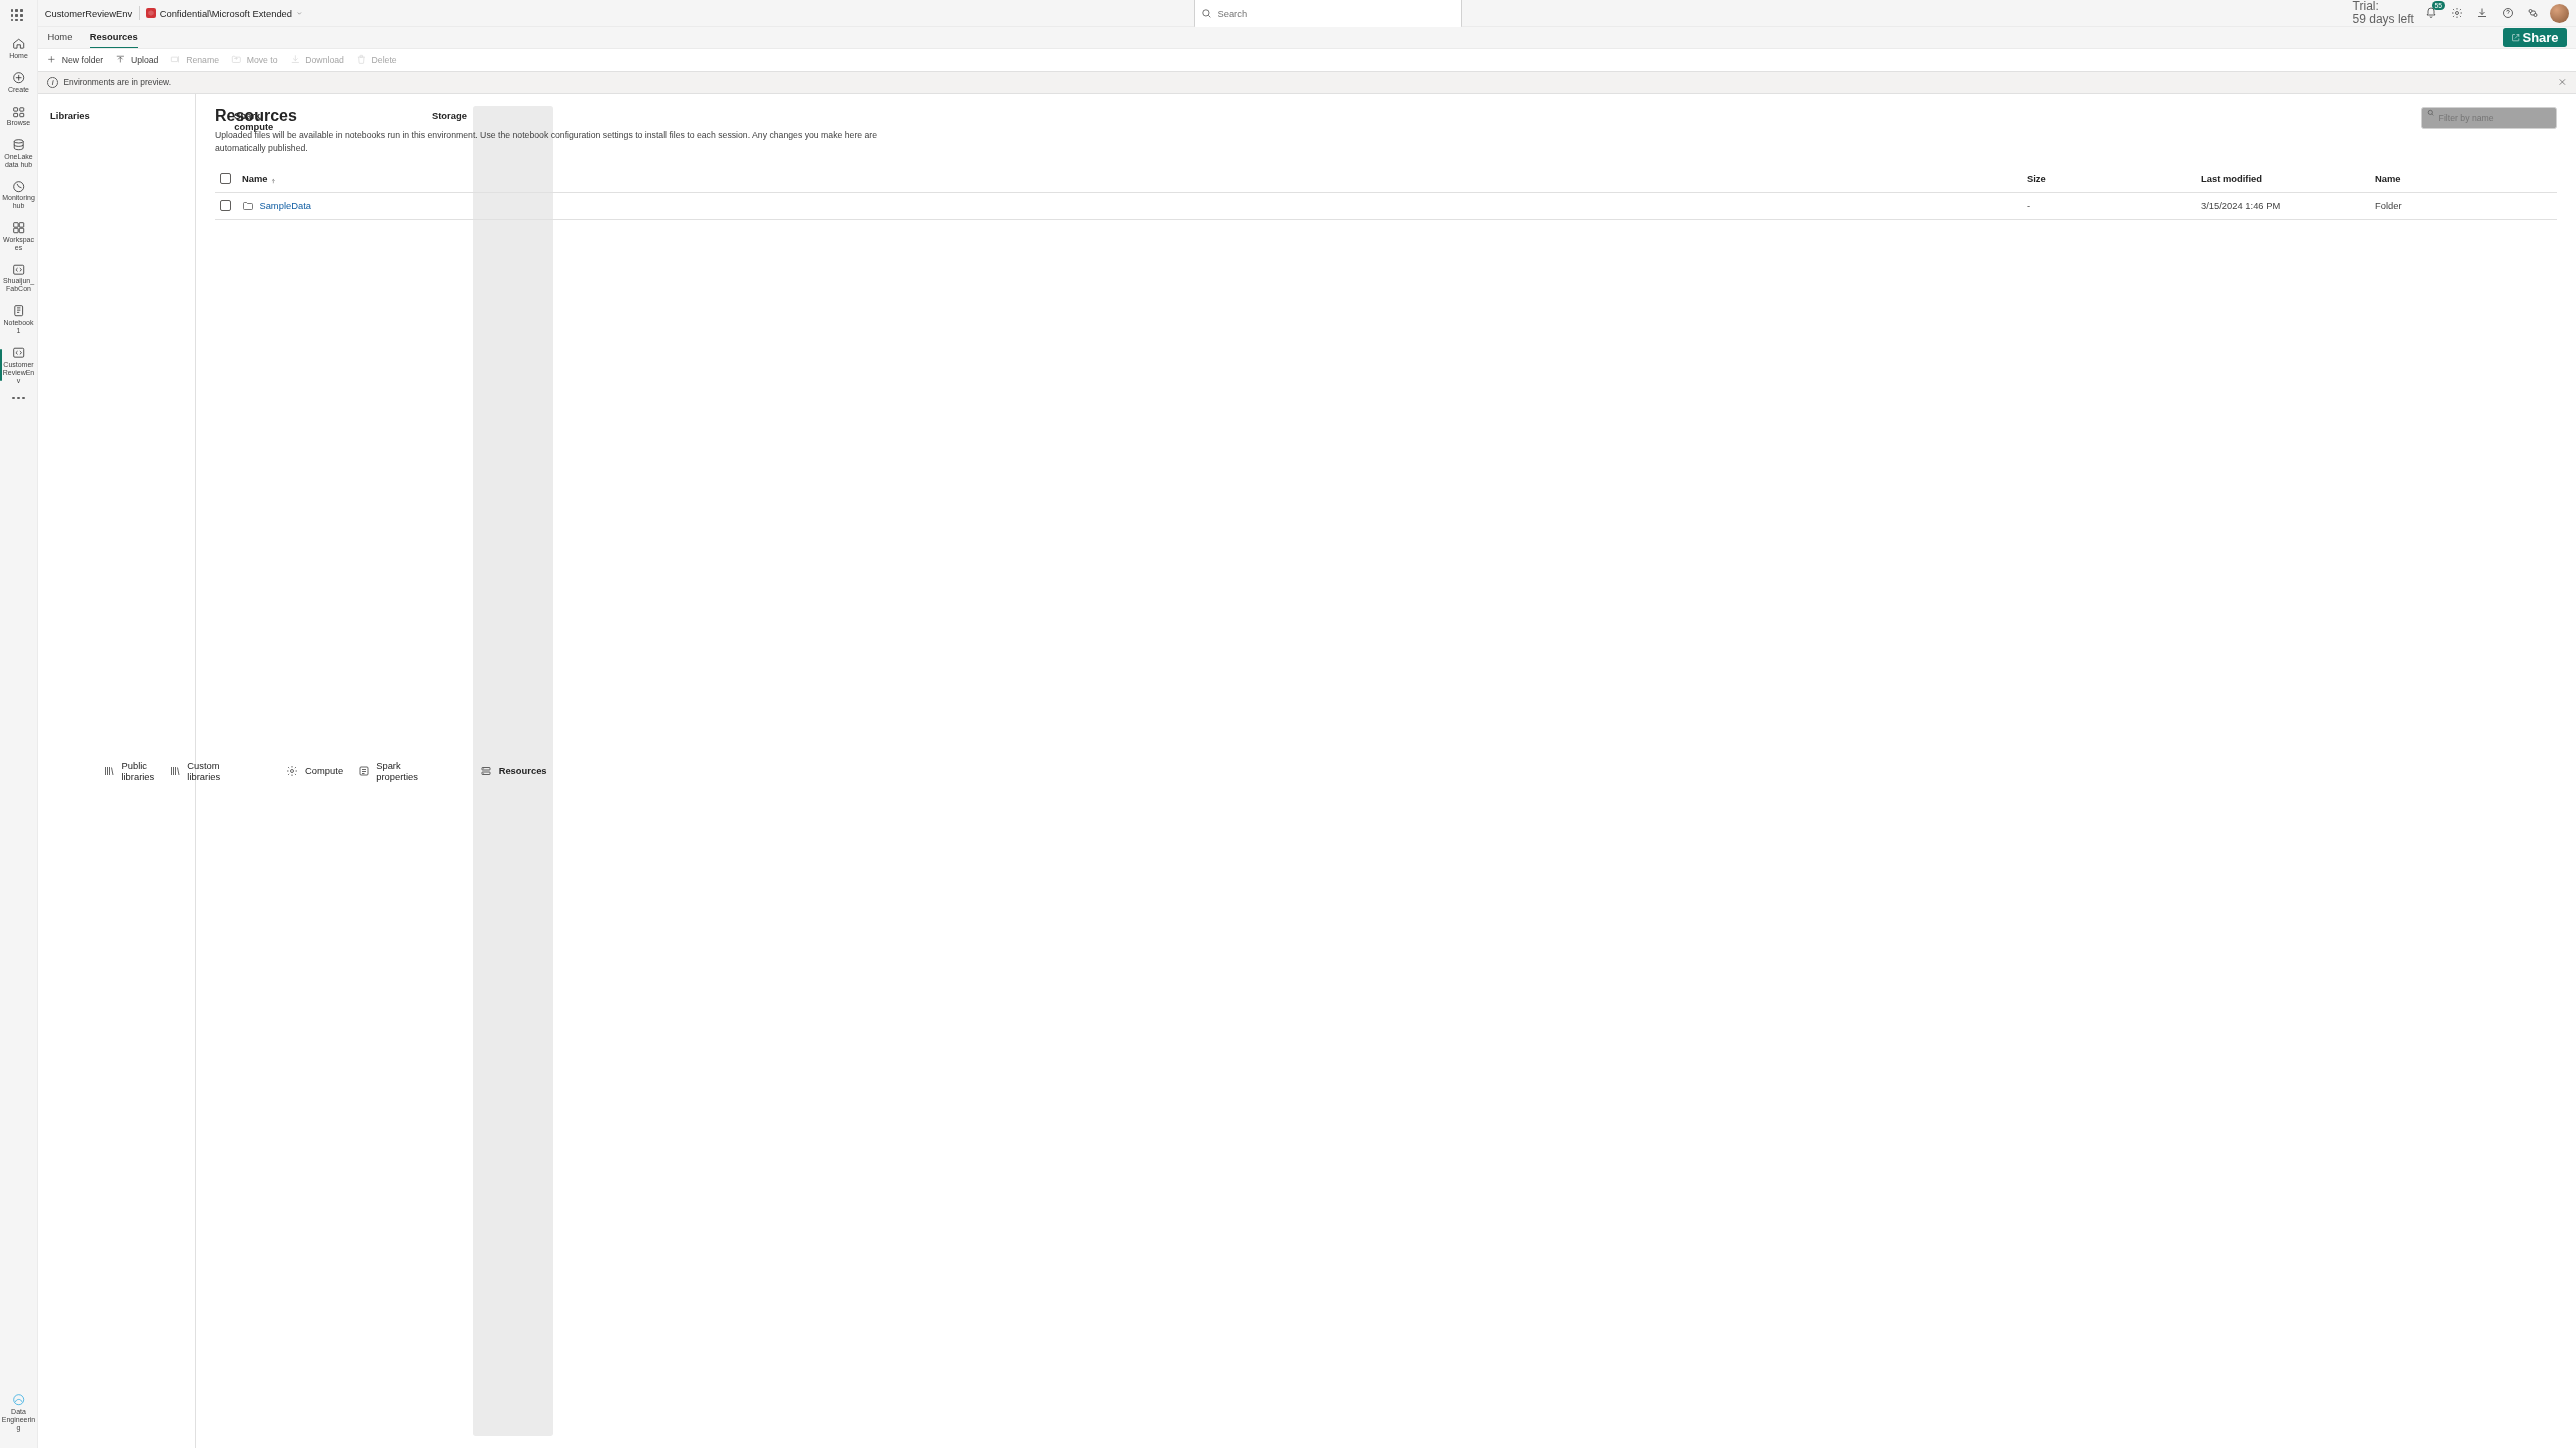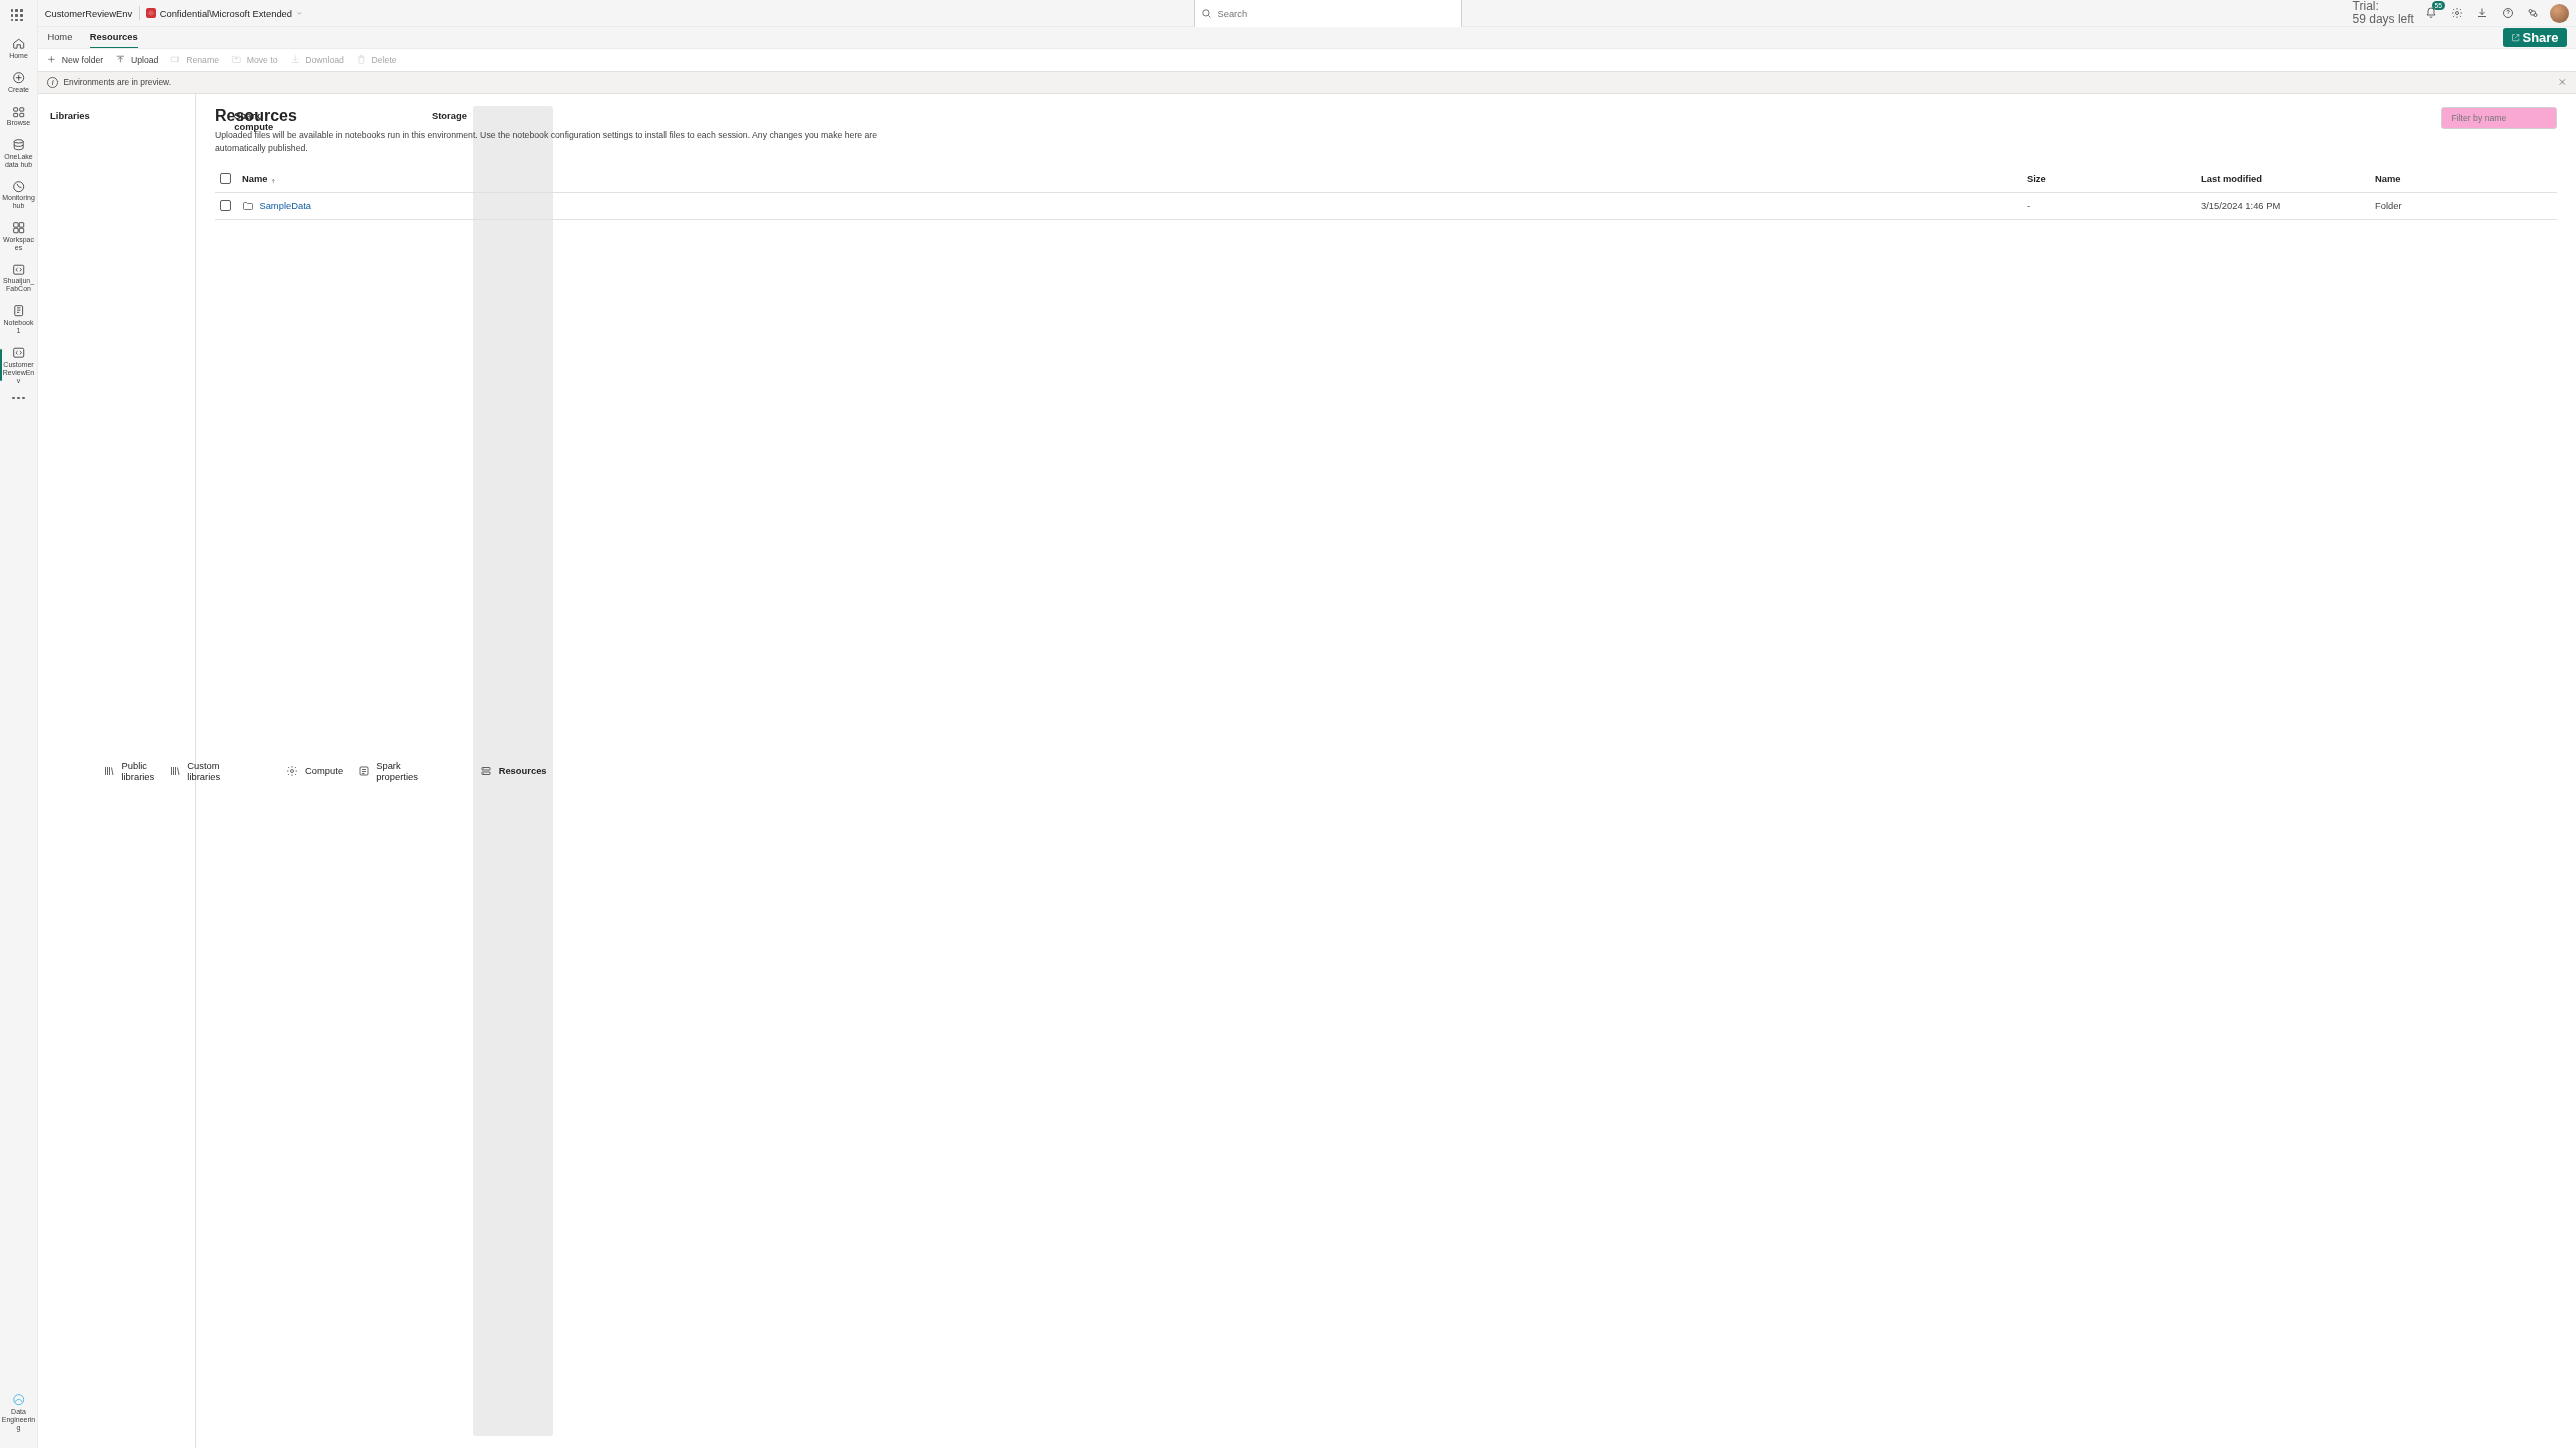--- a/index.html
+++ b/index.html
@@ -63,21 +63,21 @@
     .side-item.active { background: #ebebeb; font-weight: 600; }
     .side-item svg { width: 12px; height: 12px; flex-shrink: 0; }
     .sec-gap { height: 6.7px; }
 
     
     .content { flex: 1; padding: 13.4px 19px; overflow: auto; }
     .page-head { display: flex; align-items: flex-start; gap: 13.4px; }
     .page-title-wrap { flex: 1; }
     .page-title { font-size: 16px; font-weight: 600; color: #242424; }
     .page-desc { font-size: 8.7px; color: #424242; margin-top: 4px; max-width: 698px; line-height: 1.4; }
-    .filter-box { width: 116px; height: 21.5px; border: 0.7px solid #d1d1d1; border-radius: 2.7px; display: flex; gap: 4px; padding: 0 5.4px; background: #f9a8d4; }
+    .filter-box { width: 136px; height: 21.5px; border: 0.7px solid #d1d1d1; border-radius: 2.7px; display: flex; gap: 4px; padding: 0 5.4px; background: #a3a3a3; }
     .filter-box input { border: none; outline: none; flex: 1; font-size: 8.7px; background: transparent; }
 
     
     .table { margin-top: 12px; }
     .thead, .trow { display: grid; grid-template-columns: 27px 1fr 174px 174px 174px; align-items: center; height: 27px; border-bottom: 0.7px solid #e0e0e0; padding-right: 8px; }
     .thead { font-weight: 600; color: #242424; }
     .trow { color: #424242; }
     .chk { width: 10.7px; height: 10.7px; border: 0.7px solid #605e5c; border-radius: 2px; margin-left: 5.4px; cursor: pointer; }
     .sort-ic { width: 6.7px; height: 6.7px; margin-left: 2.7px; }
     .row-name { display: flex; align-items: center; gap: 5.4px; color: #115ea3; cursor: pointer; }

